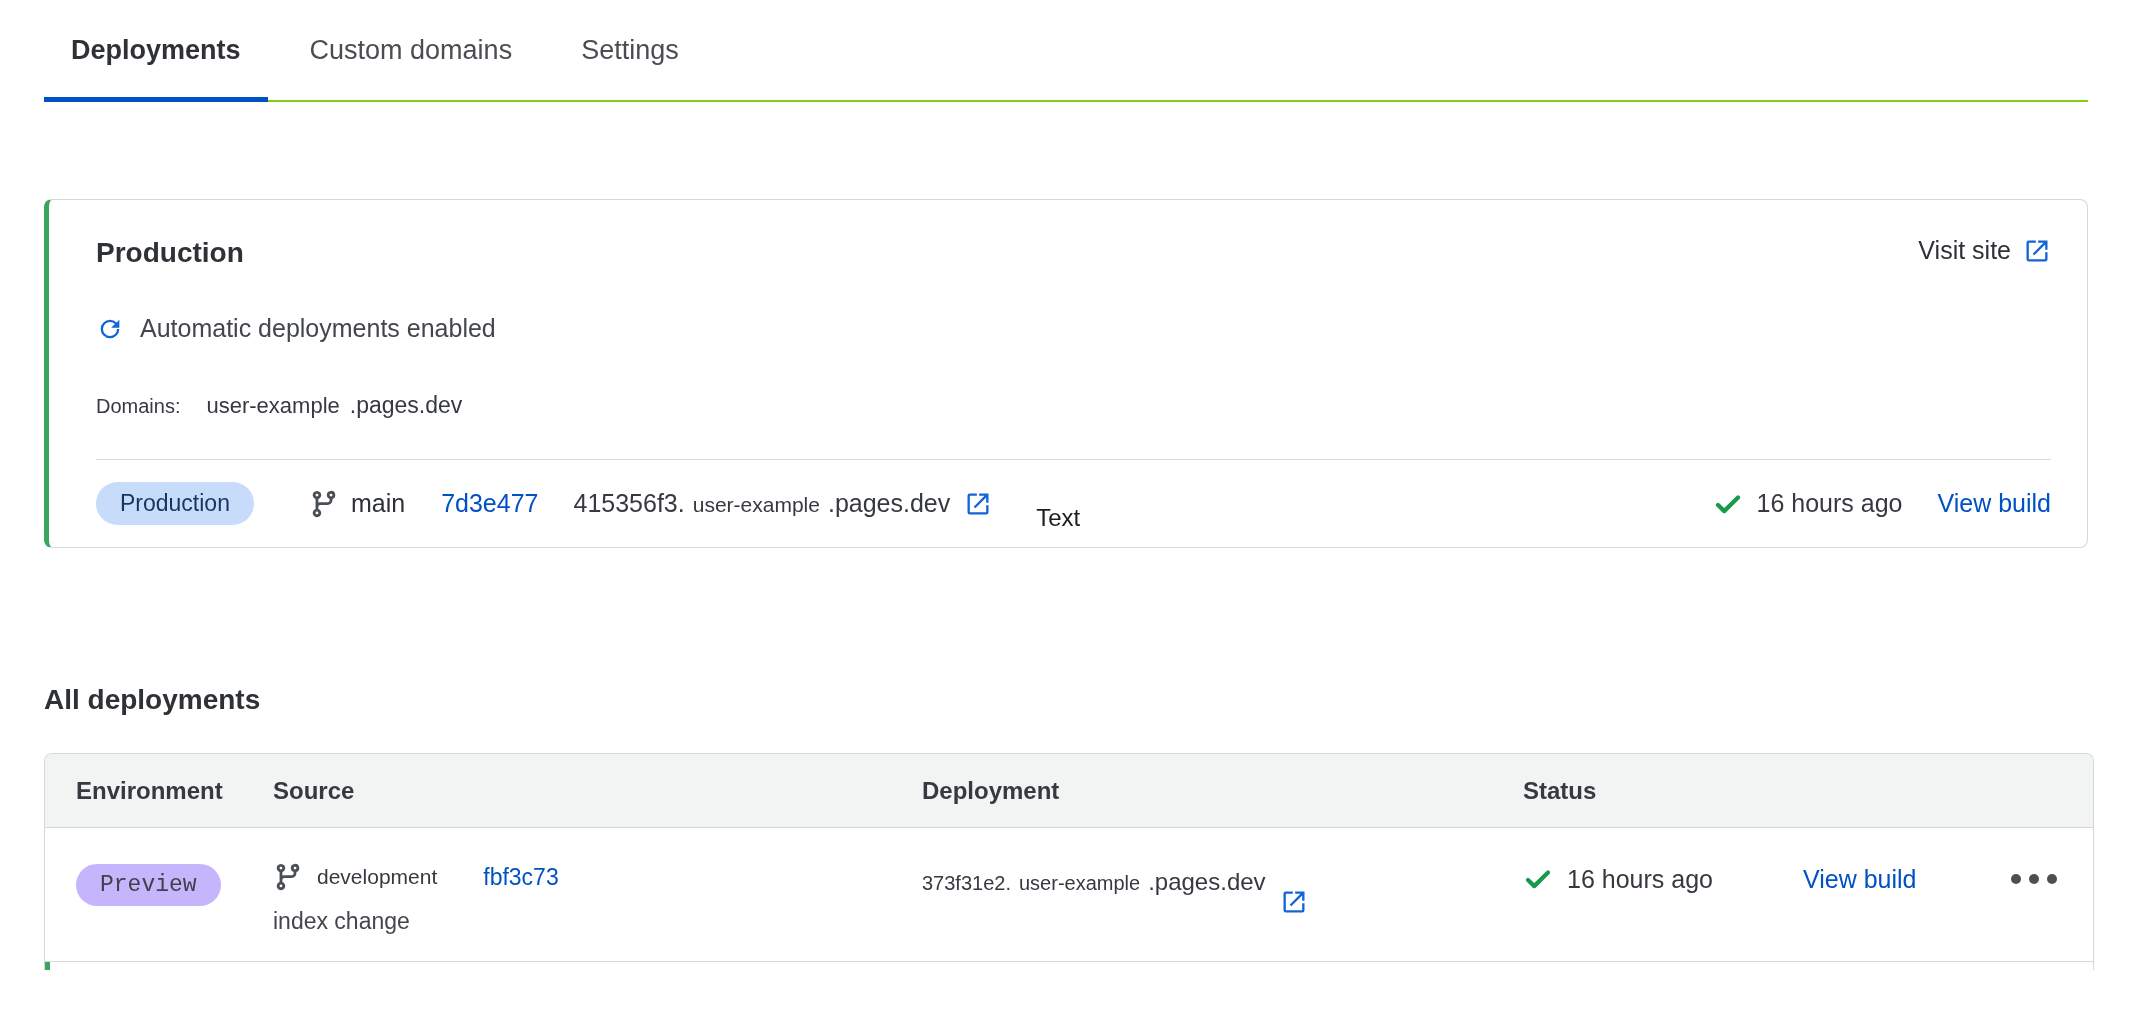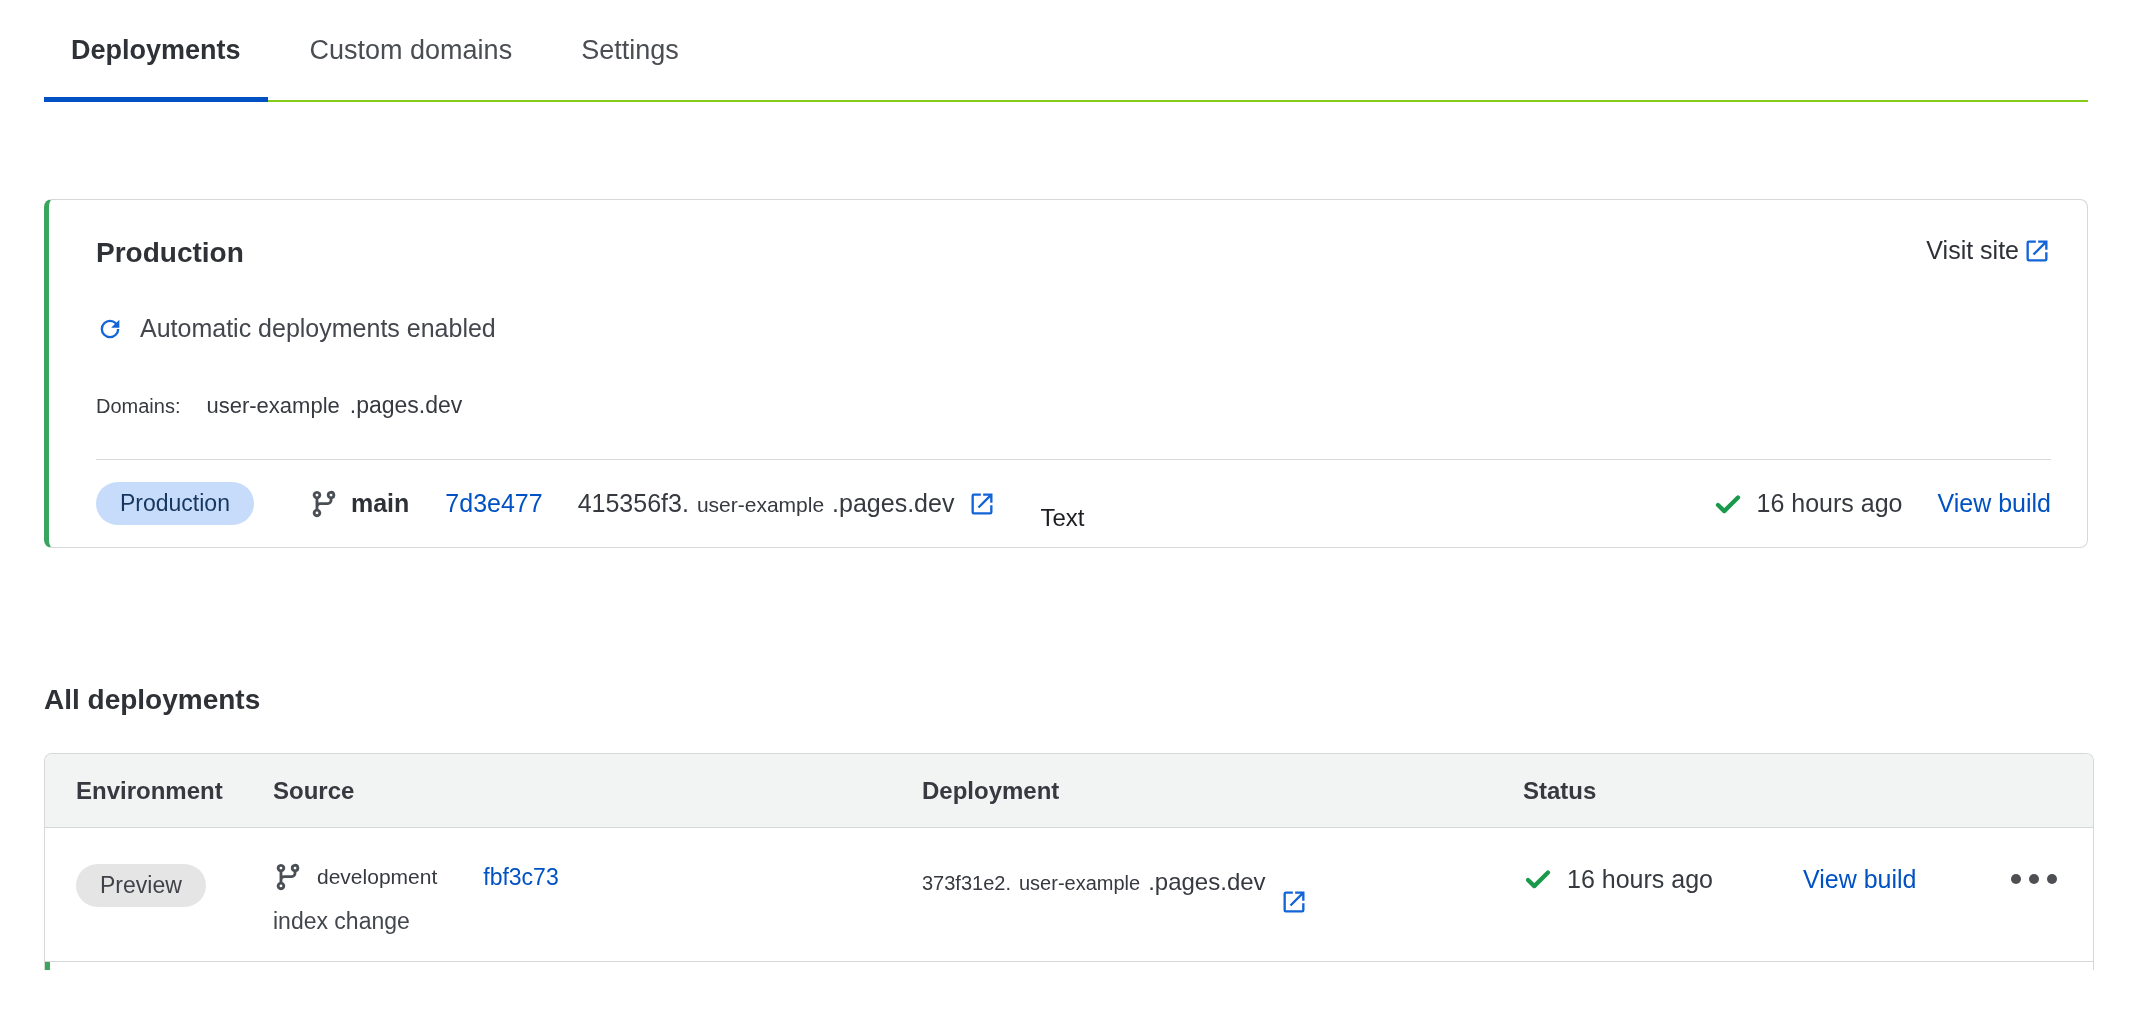--- a/index.html
+++ b/index.html
@@ -13,37 +13,37 @@
          font-size:27px; color:#4a4d52; cursor:pointer; }
   .tab.active { color:#2e3136; font-weight:700; }
   .tab.active::after { content:''; position:absolute; left:0; bottom:-2px; width:100%; height:5px; background:#0051c3; }
 
   
   .prod-card { margin-top:97px; width:2044px; background:#fff;
                border:1px solid #d5d7d8; border-left:5px solid #3aa55e; border-radius:8px;padding-left:16px; }
   .card-top { padding:36px 36px 0 31px; }
   .card-head { display:flex; justify-content:space-between; align-items:flex-start; }
   .card-title { font-size:28px; font-weight:600; color:#2e3136; line-height:34px; }
-  .visit-site { display:flex; align-items:center; gap:4px; font-size:25px; font-weight:500;
+  .visit-site { display:flex; align-items:center; gap:12px; font-size:25px; font-weight:500;
                 color:#2e3136; text-decoration:none; cursor:pointer; }
   .visit-site svg { width:28px; height:28px; }
   .auto-deploy { margin-top:44px; display:flex; align-items:center; gap:16px; font-size:25px; color:#43464c; }
   .auto-deploy svg { width:28px; height:28px; }
   .domains { margin-top:49px; display:flex; align-items:baseline; }
   .domains-label { font-size:20px; font-weight:400; color:#36393f; }
   .domains .domain-name { font-size:22px; margin-left:26px; }
   .domains .domain-suffix { font-size:23px; margin-left:10px; }
   .card-divider { margin-top:40px; border-top:1px solid #d5d7d8; }
   .deploy-row { display:flex; align-items:center; padding:22px 36px 22px 31px; }
   .badge { display:inline-block; border-radius:999px; font-size:23px; padding:8px 24px; white-space:nowrap; }
   .badge-production { background:#c7dcfa; color:#16365f; }
-  .badge-preview { background:#e5e5e5; color:#3f4248; }
+  .badge-preview { background:#c4b5fd; color:#3f4248;font-family:Liberation Mono, monospace; }
   .branch-icon { width:30px; height:30px; flex:none; }
   .deploy-row .branch-icon { margin-left:55px; }
-  .branch-name { font-size:25px; font-weight:700; margin-left:12px; color:#2e3136; }
+  .branch-name { font-size:25px; font-weight:400; margin-left:12px; color:#2e3136; }
   .commit-link { font-size:25px; color:#0051c3; margin-left:36px; text-decoration:none; cursor:pointer; }
   .url-group { display:flex; align-items:baseline; margin-left:35px; }
   .url-prefix { font-size:25px; }
   .url-group .domain-name { font-size:21px; margin-left:8px; }
   .url-group .domain-suffix { font-size:25px; margin-left:8px; }
   .ext-icon { width:28px; height:28px; align-self:center; margin-left:14px; cursor:pointer; }
   .row-note { font-size:24px; color:#1c1e21; margin-left:44px; position:relative; top:14px; }
   .spacer { flex:1; }
   .status-group { display:flex; align-items:center; }
   .check-icon { width:30px; height:30px; }

